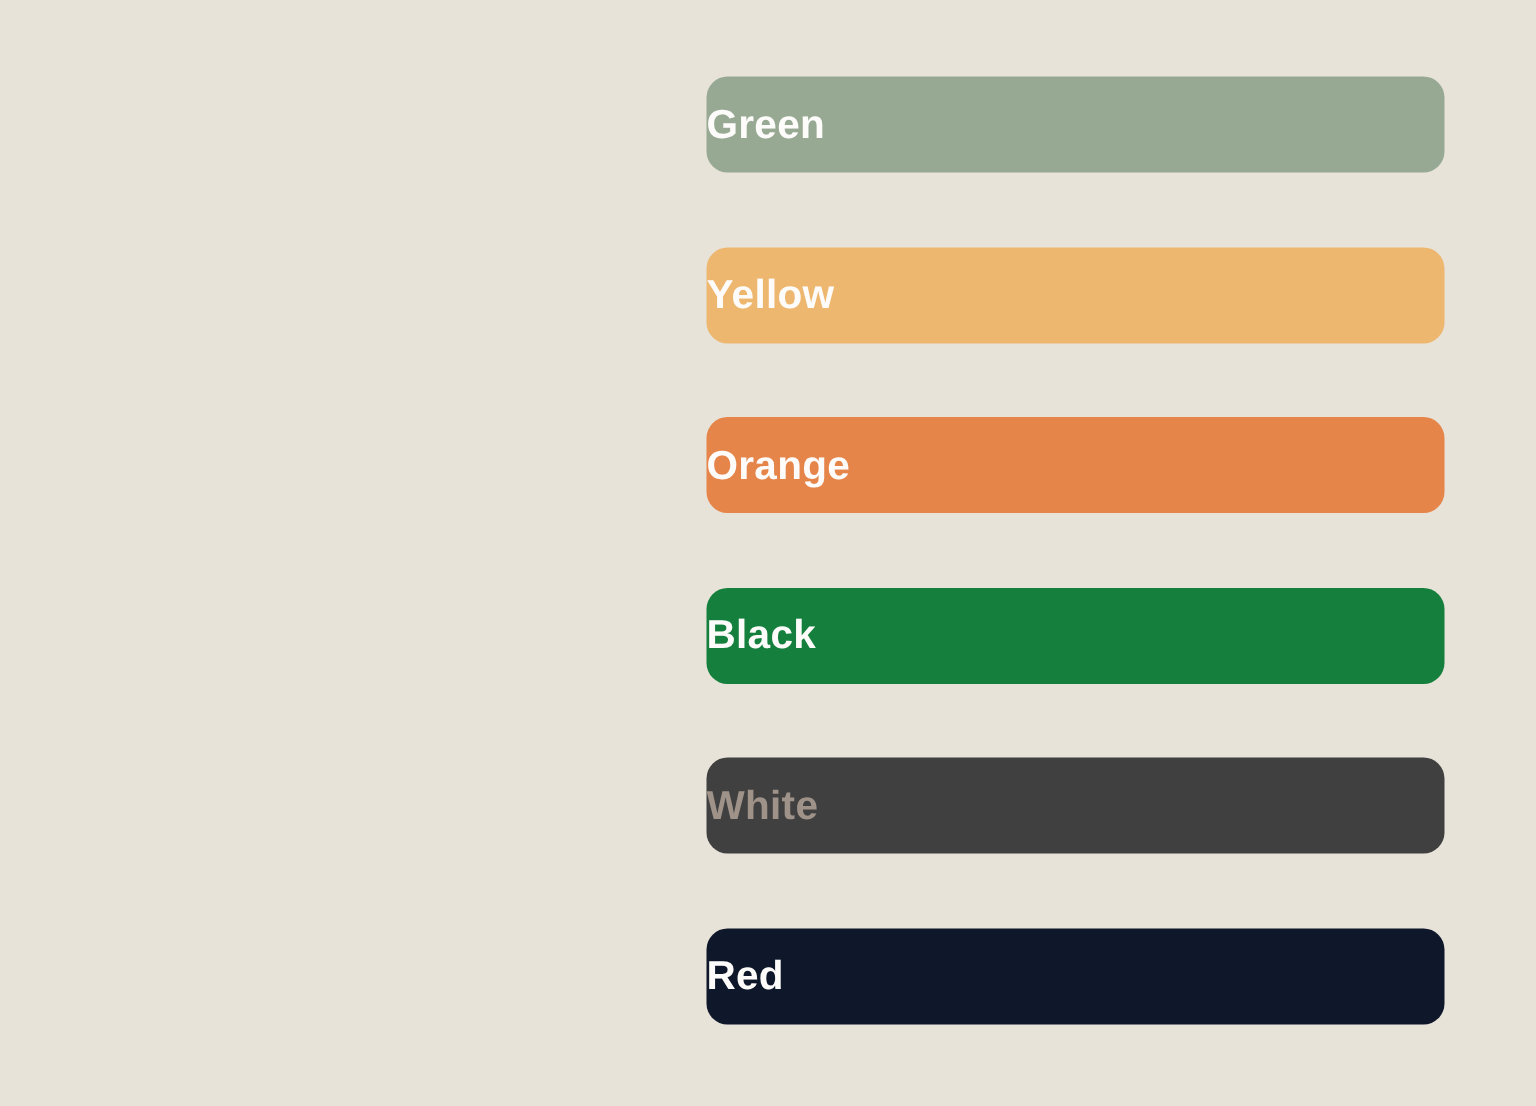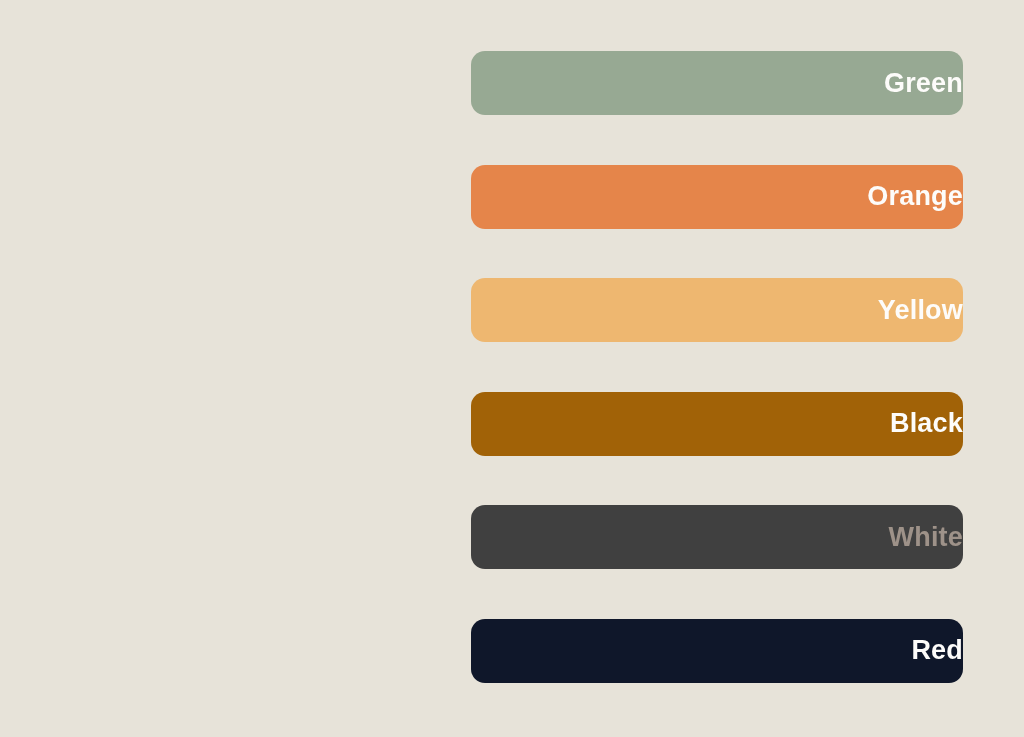--- a/index.html
+++ b/index.html
@@ -60,21 +60,21 @@
     flex-direction: column;
     justify-content: space-between;
   }
 
   .swatch {
     width: 492px;
     height: 64px;
     border-radius: 14px;
     display: flex;
     align-items: center;
-    justify-content: flex-end;
+    justify-content: flex-start;
     box-sizing: border-box;
   }
 
   .swatch-label {
     font-family: "Liberation Sans", sans-serif;
     font-weight: 700;
     font-size: 27px;
     letter-spacing: 0.2px;
     line-height: 1;
     user-select: none;
@@ -85,29 +85,29 @@
 
 <div id="palette-board" style="background-color: rgb(231, 227, 217);">
 
 
   <div id="swatch-list">
 
     <div class="swatch" style="background-color: rgb(151, 169, 147);">
       <span class="swatch-label" style="color: rgb(253, 252, 250);">Green</span>
     </div>
 
+    <div class="swatch" style="background-color: rgb(238, 183, 112);">
+      <span class="swatch-label" style="color: rgb(253, 252, 250);">Yellow</span>
+    </div>
+
     <div class="swatch" style="background-color: rgb(229, 133, 74);">
       <span class="swatch-label" style="color: rgb(253, 252, 250);">Orange</span>
     </div>
 
-    <div class="swatch" style="background-color: rgb(238, 183, 112);">
-      <span class="swatch-label" style="color: rgb(253, 252, 250);">Yellow</span>
-    </div>
-
-    <div class="swatch" style="background-color: #a16207; padding-left: 36px;">
+    <div class="swatch" style="background-color: #15803d;">
       <span class="swatch-label" style="color: rgb(253, 252, 250);">Black</span>
     </div>
 
     <div class="swatch" style="background-color: #404040;">
       <span class="swatch-label" style="color: rgb(158, 146, 137);">White</span>
     </div>
 
     <div class="swatch" style="background-color: #0f172a;">
       <span class="swatch-label" style="color: rgb(253, 252, 250);">Red</span>
     </div>

